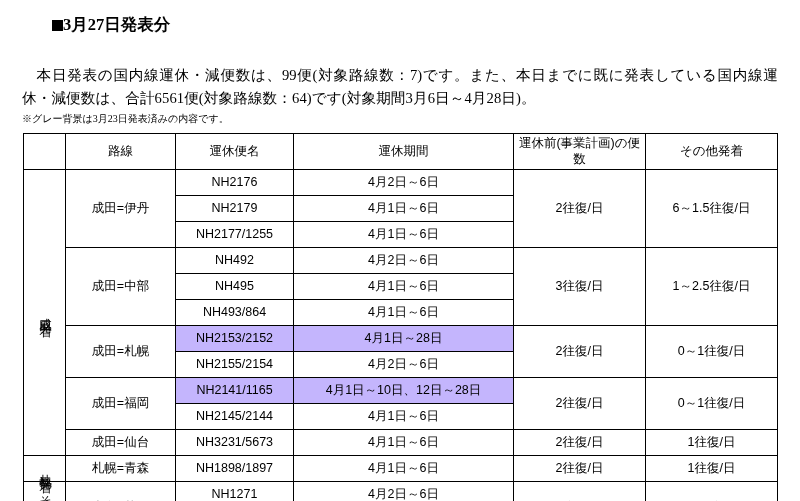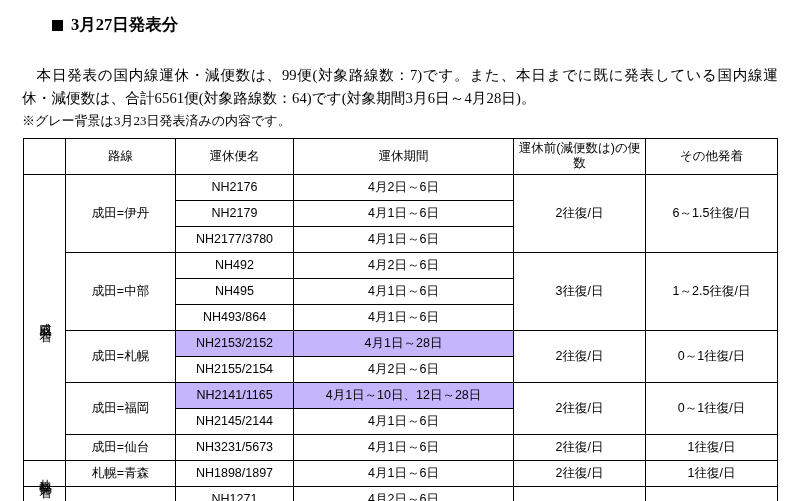--- a/index.html
+++ b/index.html
@@ -17,42 +17,41 @@
   .page {
     position: relative;
     width: 800px;
     height: 501px;
     box-sizing: border-box;
     padding: 10px 22px 0 22px;
   }
   .heading {
     display: flex;
     align-items: center;
-    gap: 8px;
     font-size: 16.5px;
     font-weight: bold;
     margin: 4px 0 6px 2px;
     padding-left: 28px;
   }
   .heading .bullet {
     display: inline-block;
     width: 11px;
     height: 11px;
     background: #000;
   }
   .para {
     font-size: 14.6px;
     line-height: 1.55;
     margin: 0 0 2px 0;
     text-align: justify;
     letter-spacing: 0.1px;
   }
   .para.indent { text-indent: 1em; margin-top: 28px; }
   .note {
-    font-size: 13px;
+    font-size: 10px;
     line-height: 1.5;
     margin: 0 0 7px 0;
   }
   table.sched {
     border-collapse: collapse;
     width: 754px;
     table-layout: fixed;
     margin-left: 1px;
   }
   table.sched col.c0 { width: 42px; }
@@ -117,40 +116,40 @@
         <col class="c3">
         <col class="c4">
         <col class="c5">
     </colgroup>
     <thead>
       <tr>
         <th></th>
         <th>路線</th>
         <th>運休便名</th>
         <th>運休期間</th>
-        <th>運休前(減便数は)の便数</th>
+        <th>運休前(事業計画)の便数</th>
         <th>その他発着</th>
       </tr>
     </thead>
     <tbody id="table-body">
 
     <tr>
           <td class="area" rowspan="11"><span class="vert">成田発着</span></td>
           <td class="route" rowspan="3">成田=伊丹</td>
           <td class="rowh dash-b">NH2176</td>
           <td class="rowh dash-b">4月2日～6日</td>
           <td rowspan="3">2往復/日</td>
           <td rowspan="3">6～1.5往復/日</td>
         </tr>
         <tr>
           <td class="rowh dash-b dash-t">NH2179</td>
           <td class="rowh dash-b dash-t">4月1日～6日</td>
         </tr>
         <tr>
-          <td class="rowh dash-t">NH2177/3780</td>
+          <td class="rowh dash-t">NH2177/1255</td>
           <td class="rowh dash-t">4月1日～6日</td>
         </tr>
         <tr>
           <td class="route" rowspan="3">成田=中部</td>
           <td class="rowh dash-b">NH492</td>
           <td class="rowh dash-b">4月2日～6日</td>
           <td rowspan="3">3往復/日</td>
           <td rowspan="3">1～2.5往復/日</td>
         </tr>
         <tr>

